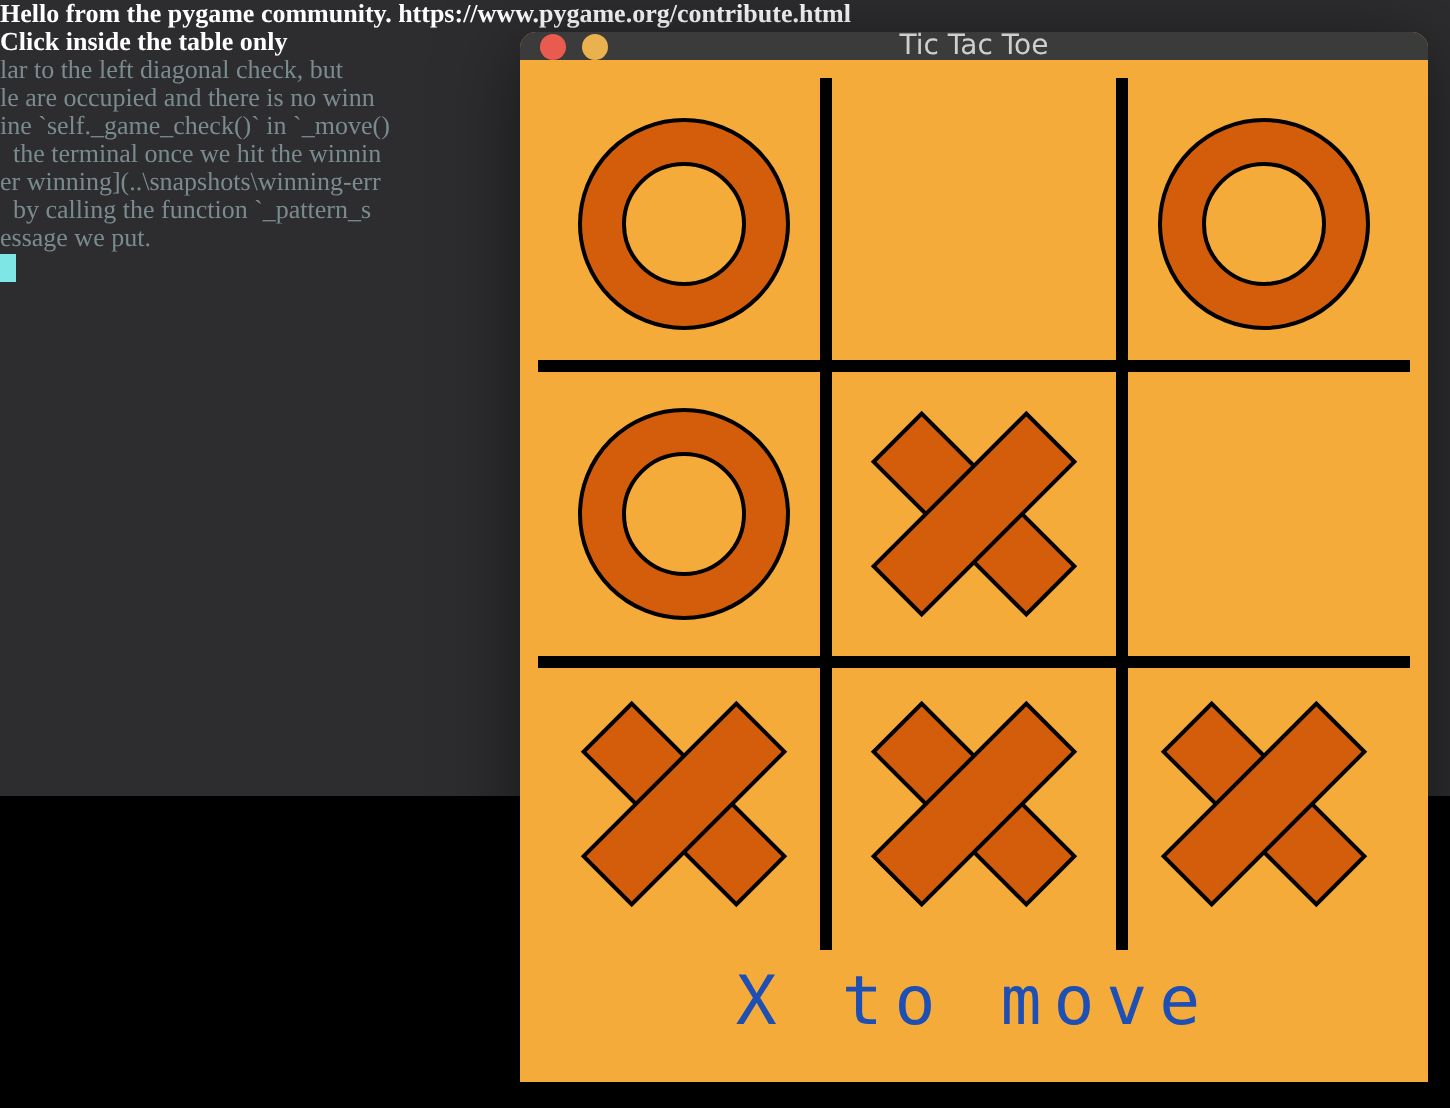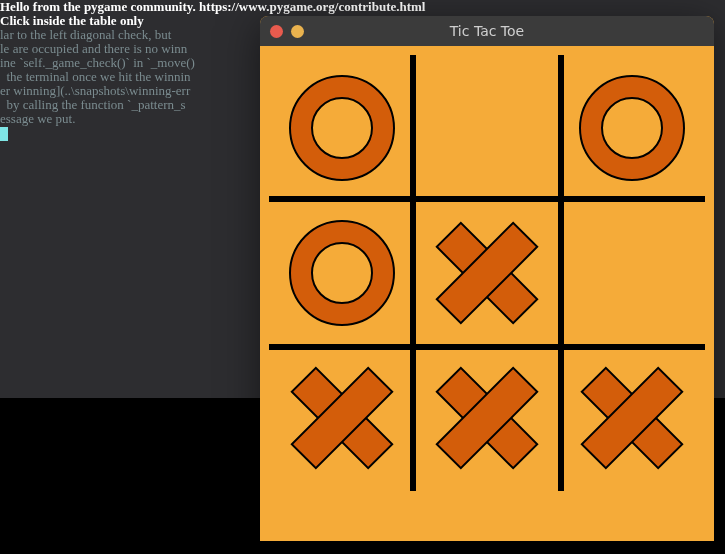--- a/index.html
+++ b/index.html
@@ -22,21 +22,21 @@
   
   .pywin{
     position:absolute;left:260px;top:16px;
     width:454px;height:525px;
     background:#f5ab39;
     border-radius:8px 8px 0 0;
     box-shadow:0 8px 40px rgba(0,0,0,.5);
     overflow:hidden;
   }
   .titlebar{
-    height:30px;background:#3b3b3b;
+    height:14px;background:#3b3b3b;
     display:flex;align-items:center;
     position:relative;
     padding:0 10px;
   }
   .traffic{display:flex;gap:8px;align-items:center;}
   .dot{width:13px;height:13px;border-radius:50%;}
   .dot.red{background:#e95b4e;}
   .dot.yel{background:#e9b24e;}
   .titlebar .wtitle{
     position:absolute;left:0;right:0;text-align:center;
@@ -150,13 +150,14 @@
             </svg>
           </span>
         </div>
       </div>
     <div class="gridline v" style="left:141px"></div>
     <div class="gridline v" style="left:289px"></div>
     <div class="gridline h" style="top:141px"></div>
     <div class="gridline h" style="top:289px"></div>
   </div>
 
+  <div class="status">X to move</div>
 </div>
 
 </body></html>

